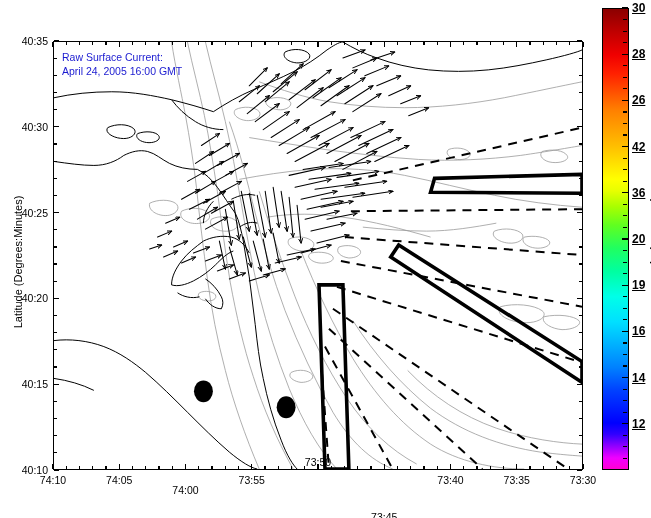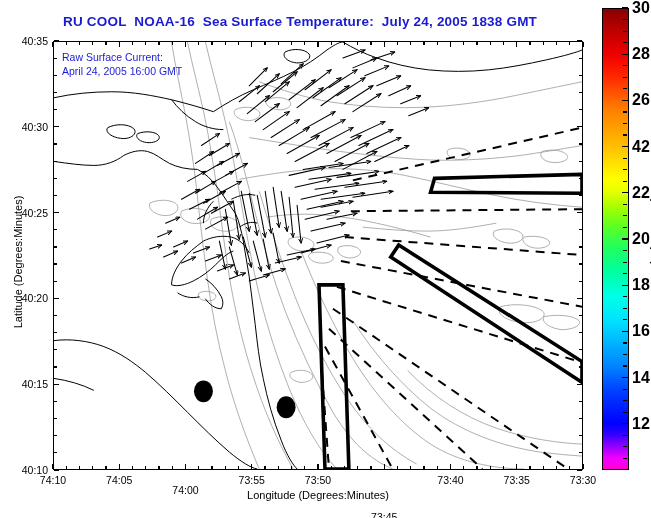--- a/index.html
+++ b/index.html
@@ -71,30 +71,29 @@
       #ffc000 70.0%,
       #ffa000 74.0%,
       #ff8000 78.0%,
       #ff5000 82.0%,
       #ff2000 86.0%,
       #f00000 90.0%,
       #c00000 95.0%,
       #8b0000 100%);
   }
   .cbtick{position:absolute;background:#000;height:1.2px;}
-  .cblab{position:absolute;font-size:16px;color:#000;font-weight:bold;transform:translateY(-50%);white-space:nowrap;}
+  .cblab{position:absolute;font-size:12px;color:#000;font-weight:bold;transform:translateY(-50%);white-space:nowrap;text-decoration:underline;}
   #colorbar-title{position:absolute;left:556px;top:215px;width:200px;text-align:center;font-size:11px;color:#000;
                   font-weight:bold;transform:rotate(90deg);}
 </style>
 </head>
 <body>
 
 <div class="root">
 
-  <div id="chart-title">RU COOL  NOAA-16  Sea Surface Temperature:  July 24, 2005 1838 GMT</div>
 
   <div id="plot-frame">
 
     <svg id="map-svg" viewBox="0 0 530 429" preserveAspectRatio="none">
 
       <g fill="none" stroke="#9a9a9a" stroke-width="0.8">
         <path d="M118,0 C122,26 128,52 132,74 C136,96 140,120 143,146
                  C146,176 150,208 154,238 C158,268 164,300 172,330
                  C180,362 192,396 206,429"></path>
         <path d="M134,0 C139,24 146,50 151,74 C156,98 160,124 164,150
@@ -465,34 +464,33 @@
       <div class="tick vm" style="left: 54px; top: 74.72px;"></div>
       <div class="tick vm" style="left: 579px; top: 74.72px;"></div>
       <div class="tick vm" style="left: 54px; top: 57.56px;"></div>
       <div class="tick vm" style="left: 579px; top: 57.56px;"></div>
     </div>
   <div id="axis-labels">
       <div class="xtlab" style="left: 53px; top: 474px;">74:10</div>
       <div class="xtlab" style="left: 119.25px; top: 474px;">74:05</div>
       <div class="xtlab" style="left: 185.5px; top: 484px;">74:00</div>
       <div class="xtlab" style="left: 251.75px; top: 474px;">73:55</div>
-      <div class="xtlab" style="left: 318px; top: 474px;">73:50</div>
+      <div class="xtlab" style="left: 318px; top: 456px;">73:50</div>
       <div class="xtlab" style="left: 384.25px; top: 474px; margin-top: 37px;">73:45</div>
       <div class="xtlab" style="left: 450.5px; top: 474px;">73:40</div>
       <div class="xtlab" style="left: 516.75px; top: 474px;">73:35</div>
       <div class="xtlab" style="left: 583px; top: 474px;">73:30</div>
       <div class="ytlab" style="left: 4px; top: 470px; width: 44px;">40:10</div>
       <div class="ytlab" style="left: 4px; top: 384.2px; width: 44px;">40:15</div>
       <div class="ytlab" style="left: 4px; top: 298.4px; width: 44px;">40:20</div>
       <div class="ytlab" style="left: 4px; top: 212.6px; width: 44px;">40:25</div>
       <div class="ytlab" style="left: 4px; top: 126.8px; width: 44px;">40:30</div>
       <div class="ytlab" style="left: 4px; top: 41px; width: 44px;">40:35</div>
     </div>
 
-  <div id="xaxis-title">Longitude (Degrees:Minutes)</div>
   <div id="yaxis-title">Latitude (Degrees:Minutes)</div>
 
   <div id="colorbar-wrap">
     <div id="colorbar"></div>
     <div id="colorbar-ticks">
         <div class="cbtick" style="left: 20px; width: 6px; top: -0.6px;"></div>
         <div class="cbtick" style="left: 20px; width: 6px; top: 45.6px;"></div>
         <div class="cbtick" style="left: 20px; width: 6px; top: 91.8px;"></div>
         <div class="cbtick" style="left: 20px; width: 6px; top: 138px;"></div>
         <div class="cbtick" style="left: 20px; width: 6px; top: 184.2px;"></div>
@@ -531,22 +529,22 @@
         <div class="cbtick" style="left: 21px; width: 4px; top: 34.05px;"></div>
         <div class="cbtick" style="left: 21px; width: 4px; top: 22.5px;"></div>
         <div class="cbtick" style="left: 21px; width: 4px; top: 10.95px;"></div>
       </div>
   </div>
   <div id="colorbar-labels">
       <div class="cblab" style="left: 632px; top: 8px;">30</div>
       <div class="cblab" style="left: 632px; top: 54.2px;">28</div>
       <div class="cblab" style="left: 632px; top: 100.4px;">26</div>
       <div class="cblab" style="left: 632px; top: 146.6px;">42</div>
-      <div class="cblab" style="left: 632px; top: 192.8px;">22</div>
+      <div class="cblab" style="left: 632px; top: 192.8px;">36</div>
       <div class="cblab" style="left: 632px; top: 239px;">20</div>
-      <div class="cblab" style="left: 632px; top: 285.2px;">18</div>
+      <div class="cblab" style="left: 632px; top: 285.2px;">19</div>
       <div class="cblab" style="left: 632px; top: 331.4px;">16</div>
       <div class="cblab" style="left: 632px; top: 377.6px;">14</div>
       <div class="cblab" style="left: 632px; top: 423.8px;">12</div>
     </div>
   <div id="colorbar-title">Temperature (°C)</div>
 
 </div>
 
 </body></html>

